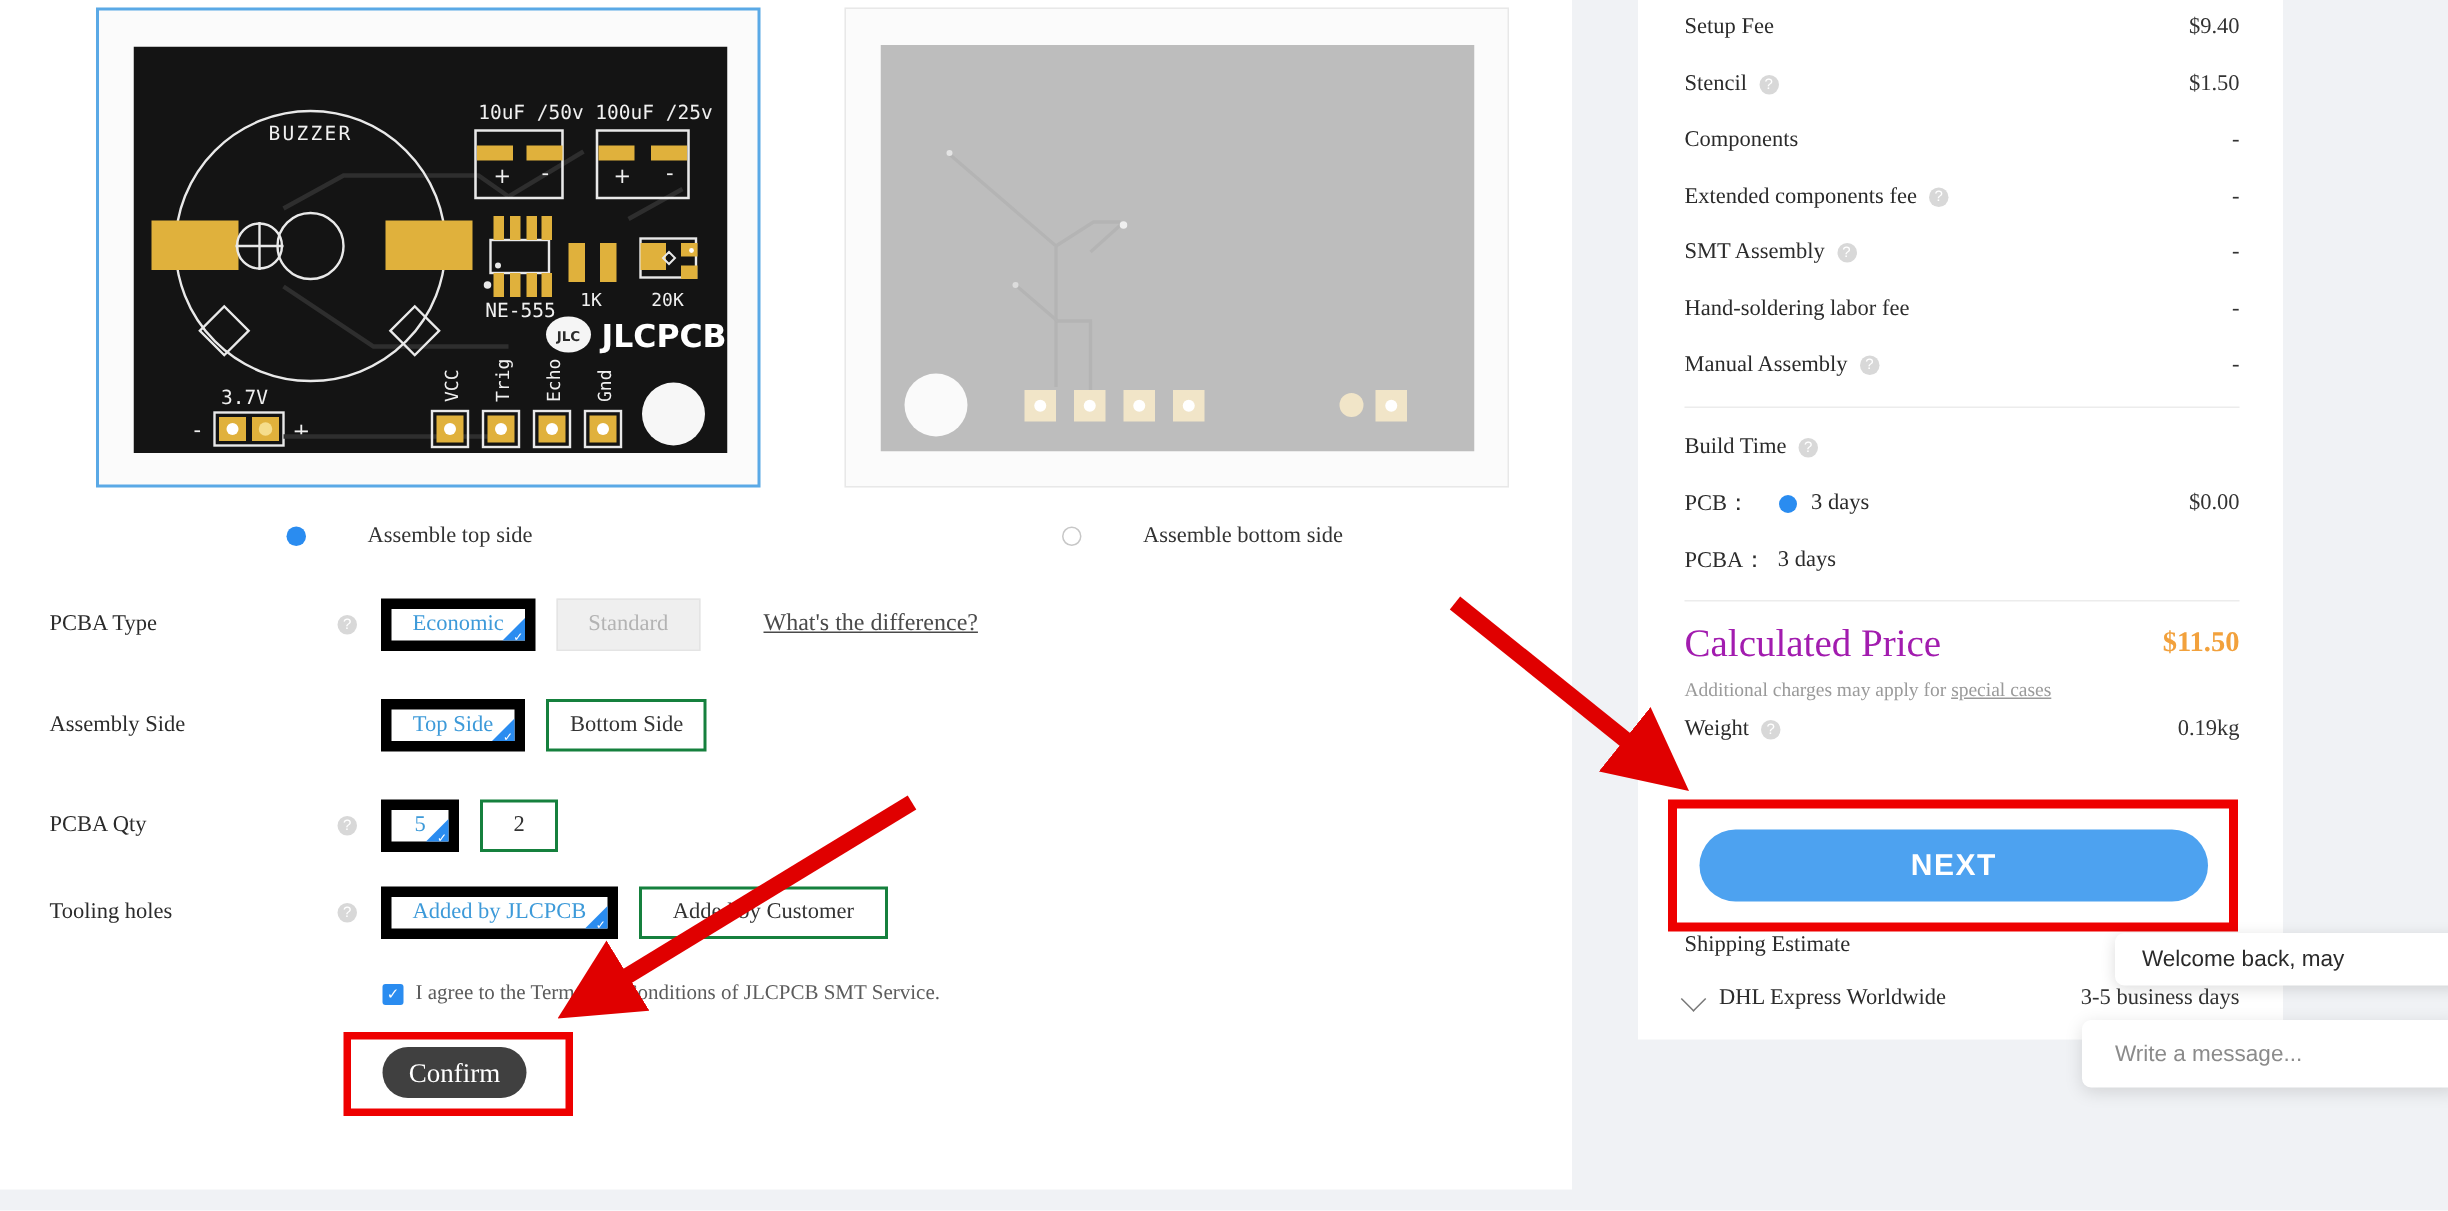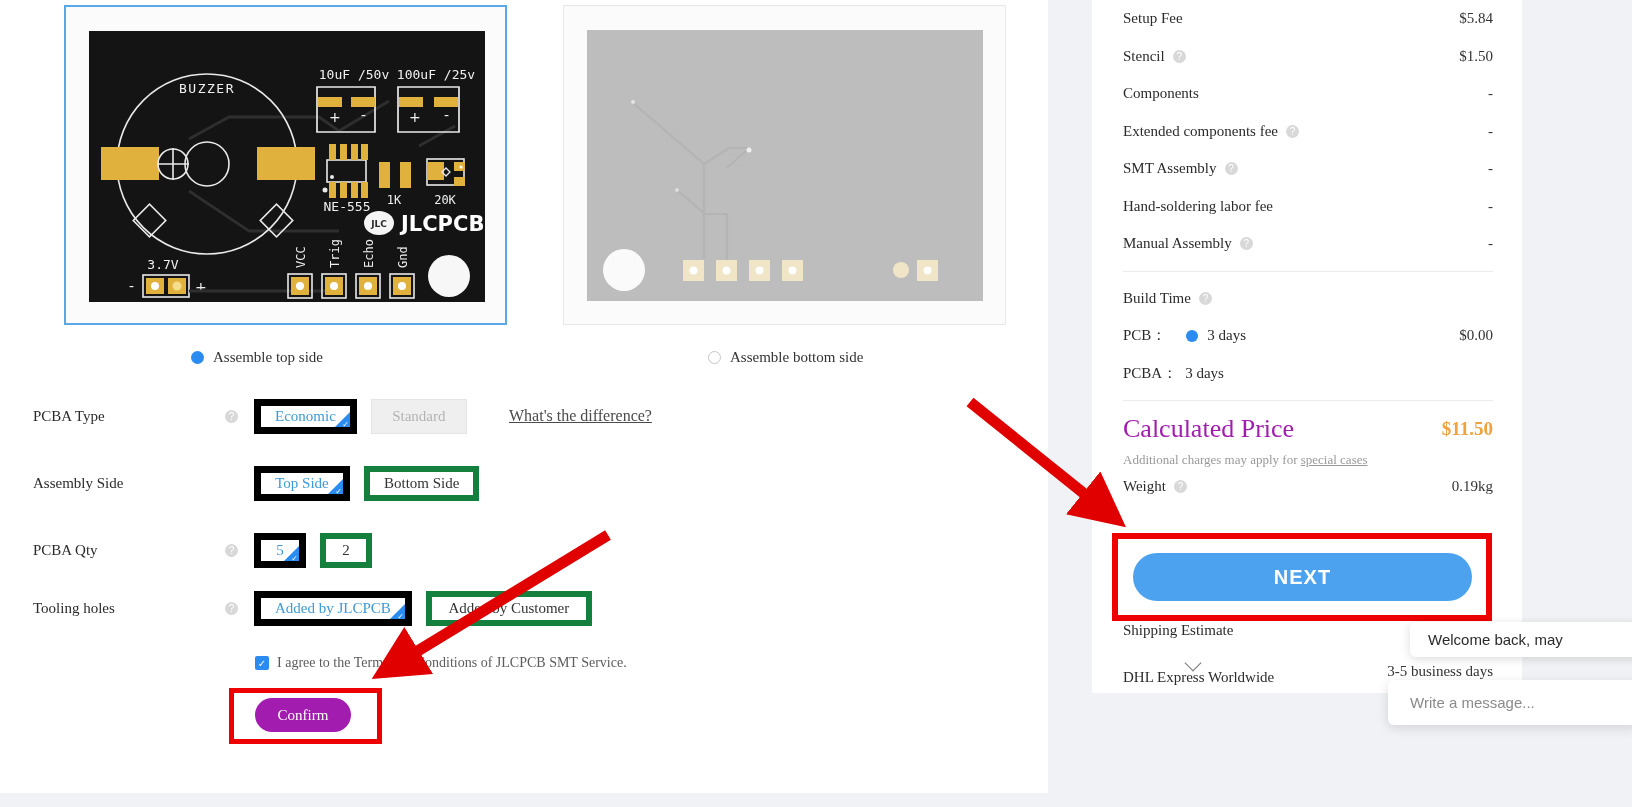--- a/index.html
+++ b/index.html
@@ -19,42 +19,42 @@
   #preview-row{position:absolute;left:0;top:0;width:1048px;height:336px;}
   .preview-frame{
     position:absolute;top:5px;width:443px;height:320px;
     background:#fbfbfb;box-sizing:border-box;
   }
   #preview-top{left:64px;border:2px solid #5aa9e6;}
   #preview-bottom{left:563px;border:1px solid #e8e8e8;}
   .board-wrap{position:absolute;left:23px;top:24px;width:396px;height:271px;}
 
   
-  .radio-row{position:absolute;top:346px;height:22px;display:flex;align-items:center;}
+  .radio-row{position:absolute;top:346px;height:22px;display:flex;align-items:center;gap:32px;}
   #radio-top{left:191px;}
   #radio-bottom{left:708px;}
   .radio-dot{width:13px;height:13px;border-radius:50%;box-sizing:border-box;display:inline-block;}
   .radio-dot.on{background:#2a8cf0;}
   .radio-dot.off{background:#fff;border:1px solid #c7c7c7;}
   .radio-label{font-size:15px;color:#333;margin-left:9px;white-space:nowrap;}
 
   
   .form-row{position:absolute;left:0;width:1176px;height:52px;display:flex;align-items:center;}
   .row-label{position:absolute;left:33px;font-size:15px;color:#2b2b2b;white-space:nowrap;}
   .help-icon{
     position:absolute;left:225px;width:13px;height:13px;border-radius:50%;
     background:#d8d8d8;color:#fff;font-size:10px;line-height:13px;text-align:center;
     font-family:"Liberation Sans",sans-serif;
   }
   .opt-group{position:absolute;left:254px;display:flex;align-items:center;}
   .opt{
     position:relative;box-sizing:border-box;height:35px;min-width:96px;
     display:flex;align-items:center;justify-content:center;
     font-size:15px;padding:0 14px;margin-right:14px;background:#fff;
-    border:6px solid #15803d;color:#333;cursor:pointer;
+    border:2px solid #15803d;color:#333;cursor:pointer;
   }
   .opt.sel{border:7px solid #000000;color:#3d9ad9;}
   .opt.disabled{background:#efefef;border:1px solid #e4e4e4;color:#b3b3b3;}
   .opt.sel::after{
     content:"";position:absolute;right:0;bottom:0;width:0;height:0;
     border-bottom:15px solid #2a8cf0;border-left:15px solid transparent;
   }
   .opt.sel::before{
     content:"\2713";position:absolute;right:1px;bottom:-2px;color:#fff;
     font-size:8px;z-index:2;font-family:"Liberation Sans",sans-serif;
@@ -68,21 +68,21 @@
   
   #agree-row{position:absolute;left:255px;top:655px;display:flex;align-items:center;}
   #agree-box{
     width:14px;height:14px;background:#2a8cf0;border-radius:2px;
     display:flex;align-items:center;justify-content:center;
     color:#fff;font-size:10px;font-family:"Liberation Sans",sans-serif;
   }
   #agree-text{margin-left:8px;font-size:14px;color:#5c5c5c;white-space:nowrap;}
   #confirm-btn{
     position:absolute;left:255px;top:698px;width:96px;height:34px;border-radius:17px;
-    background:#a21caf;color:#fff;font-size:15px;display:flex;align-items:center;
+    background:#404040;color:#fff;font-size:18px;display:flex;align-items:center;
     justify-content:center;cursor:pointer;
   }
   #confirm-highlight{
     position:absolute;left:229px;top:688px;width:153px;height:56px;
     border:5px solid #ee0000;box-sizing:border-box;pointer-events:none;
   }
 
   
   #right-panel{
     position:absolute;left:1092px;top:0;width:430px;height:693px;background:#fff;
@@ -115,21 +115,21 @@
   #next-highlight{
     position:absolute;left:1112px;top:533px;width:380px;height:88px;
     border:6px solid #ee0000;box-sizing:border-box;pointer-events:none;
   }
   #ship-section{position:absolute;left:1123px;top:622px;width:370px;}
   #ship-title{font-size:15px;color:#2b2b2b;}
   #dhl-row{
     margin-top:18px;display:flex;align-items:center;justify-content:space-between;
     font-size:15px;color:#2b2b2b;
   }
-  #dhl-left{display:flex;align-items:center;flex-direction:column;}
+  #dhl-left{display:flex;align-items:center;}
   .chev{
     display:inline-block;width:11px;height:11px;margin-right:11px;
     border-left:1.6px solid #777;border-bottom:1.6px solid #777;
     transform:rotate(-45deg);
   }
 
   
   #chat-bubble{
     position:absolute;left:1410px;top:622px;width:230px;height:35px;
     background:#fff;border-radius:6px 0 0 6px;
@@ -349,21 +349,21 @@
 </div>
 <div id="confirm-highlight"></div>
 
 <div id="right-panel">
   <div id="summary">
 
     <div class="sum-row">
       <span class="sum-left">
           <span>Setup Fee</span>
         </span>
-      <span class="sum-val">$5.84</span>
+      <span class="sum-val">$9.40</span>
     </div>
 
     <div class="sum-row">
       <span class="sum-left">
         <span>Stencil</span>
         <span class="help-icon">?</span>
       </span>
       <span class="sum-val">$1.50</span>
     </div>
 

